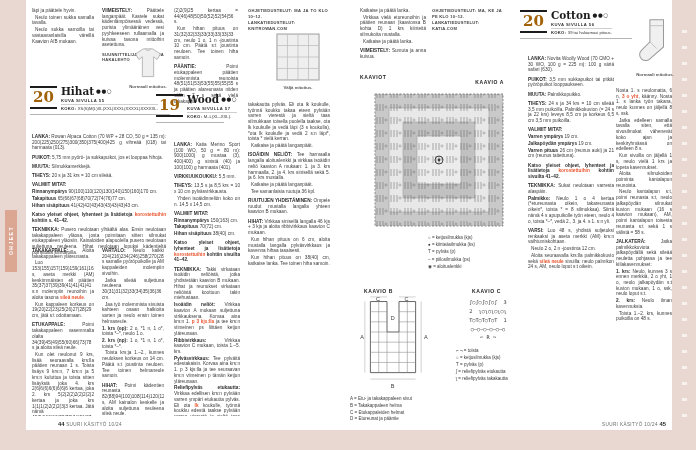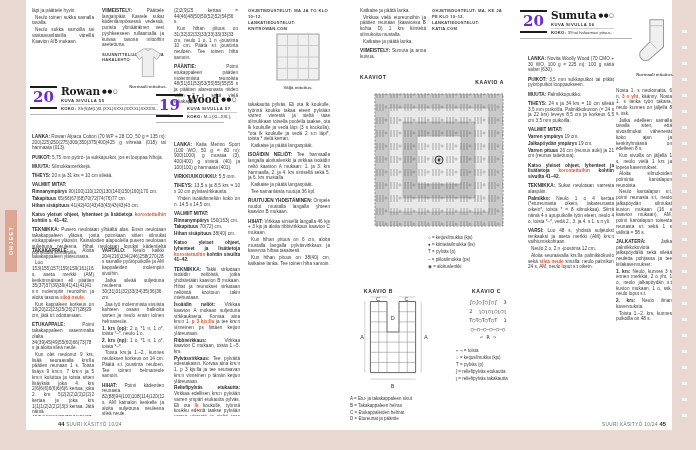--- a/index.html
+++ b/index.html
@@ -17,21 +17,21 @@
             background:repeating-linear-gradient(#fff 0 3px,transparent 3px 16px);}
   .col{position:absolute;font-size:4.7px;line-height:1.22;color:#3c3c3c;text-align:justify;}
   .tb{margin:0 0 1px 0;}
   .tb.mt{margin-top:3.5px;}
   .tb.ind{text-indent:3px;}
   .b{font-weight:bold;color:#2e2e2e;}
   .hl{color:#e8542e;font-weight:bold;}
   .sc{font-weight:bold;font-size:4.1px;letter-spacing:.25px;color:#444;}
   .phdr{position:absolute;display:flex;gap:4px;align-items:flex-start;border-bottom:.5px solid #b5b5b5;padding-bottom:3px;}
   .pnum{border-top:2px solid #1c1c1c;border-bottom:2px solid #1c1c1c;padding:0 3px;
-        font-family:"DejaVu Serif",serif;font-weight:bold;font-size:15px;line-height:1.25;color:#6d28d9;}
+        font-family:"DejaVu Serif",serif;font-weight:bold;font-size:15px;line-height:1.25;color:#a16207;}
   .ptitle{font-family:"DejaVu Serif",serif;font-weight:bold;font-size:10.5px;color:#1c1c1c;line-height:1;}
   .dots{font-size:5.5px;margin-left:2px;vertical-align:2px;letter-spacing:.5px;color:#1c1c1c;}
   .pkuva{font-size:4.2px;font-weight:bold;letter-spacing:.5px;color:#333;margin-top:1.5px;}
   .pkoko{font-size:4.2px;color:#333;margin-top:1px;border-top:.5px solid #cfcfcf;padding-top:1px;}
   .pkoko .b{letter-spacing:.3px;}
   .schem{position:absolute;}
   .fit{position:absolute;font-size:4.3px;font-weight:bold;color:#555;text-align:center;line-height:1.25;}
   .chead{position:absolute;font-size:5px;font-weight:bold;letter-spacing:.6px;color:#222;}
   .legend{position:absolute;font-size:4.5px;line-height:1.6;color:#3c3c3c;}
   .legend .ln{white-space:nowrap;}
@@ -72,21 +72,21 @@
       <svg width="34" height="34" viewBox="0 0 60 56">
         <path d="M8 12 L22 3 H38 L52 12 L46 22 L40 17 V52 H20 V17 L14 22 Z" fill="#efefef" stroke="#a8a8a8" stroke-width="1.4"></path>
         <path d="M25 3 Q30 9 35 3" fill="none" stroke="#a8a8a8" stroke-width="1.2"></path>
       </svg>
     </div>
     <div class="fit" style="left:99px;top:84px;width:46px;">Normaali mitoitus.</div>
 
     <div class="phdr" style="left:4px;top:86px;width:140px;">
       <div class="pnum">20</div>
       <div class="pmeta">
-        <div class="ptitle"><span>Rowan</span><span class="dots">●●○</span></div>
+        <div class="ptitle"><span>Hihat</span><span class="dots">●●○</span></div>
         <div class="pkuva">KUVA SIVULLA 55</div>
         <div class="pkoko"><span class="b">KOKO: </span><span>XS(S)M(L)XL(XXL)XXXL(XXXXL)XXXXXL.</span></div>
       </div>
     </div>
 
     <div class="col" style="left:6px;top:134px;width:134px;">
         <p class="tb"><span class="b">LANKA: </span><span>Rowan Alpaca Cotton (70 WP + 28 CO, 50 g = 135 m): 200(225)250(275)300(350)375(400)425 g vihreää (018) tai harmaata (013).</span></p>
         <p class="tb mt"><span class="b">PUIKOT: </span><span>5,75 mm pyörö- ja sukkapuikot, jos et looppaa hihoja.</span></p>
         <p class="tb mt"><span class="b">MUUTA: </span><span>Silmukkamerkkejä.</span></p>
         <p class="tb mt"><span class="b">TIHEYS: </span><span>20 s ja 31 krs = 10 cm sileää.</span></p>
@@ -238,21 +238,21 @@
         <div class="ln">⌐ ¬ = toista</div>
         <div class="ln">○ = ketjusilmukka (kjs)</div>
         <div class="ln">Ƭ = pylväs (p)</div>
         <div class="ln">ʃ = reliefipylväs etukautta</div>
         <div class="ln">ʅ = reliefipylväs takakautta</div>
       </div>
 
     <div class="phdr" style="left:494px;top:10px;width:112px;">
       <div class="pnum">20</div>
       <div class="pmeta">
-        <div class="ptitle"><span>Sumuta</span><span class="dots">●●○</span></div>
+        <div class="ptitle"><span>Cotton</span><span class="dots">●●○</span></div>
         <div class="pkuva">KUVA SIVULLA 56</div>
         <div class="pkoko"><span class="b">KOKO: </span><span>39 tai haluamasi pituus.</span></div>
       </div>
     </div>
 
     <div class="schem" style="left:612px;top:14px;">
       <svg width="34" height="54" viewBox="0 0 40 54">
         <path d="M30 2 H14 V28 L4 38 A7 7 0 0 0 14 48 L30 34 Z" fill="#f0f0f0" stroke="#9a9a9a" stroke-width="1.2"></path>
         <path d="M14 9 H30 M14 28 L22 36" stroke="#b5b5b5" stroke-width="0.9" fill="none"></path>
       </svg>

